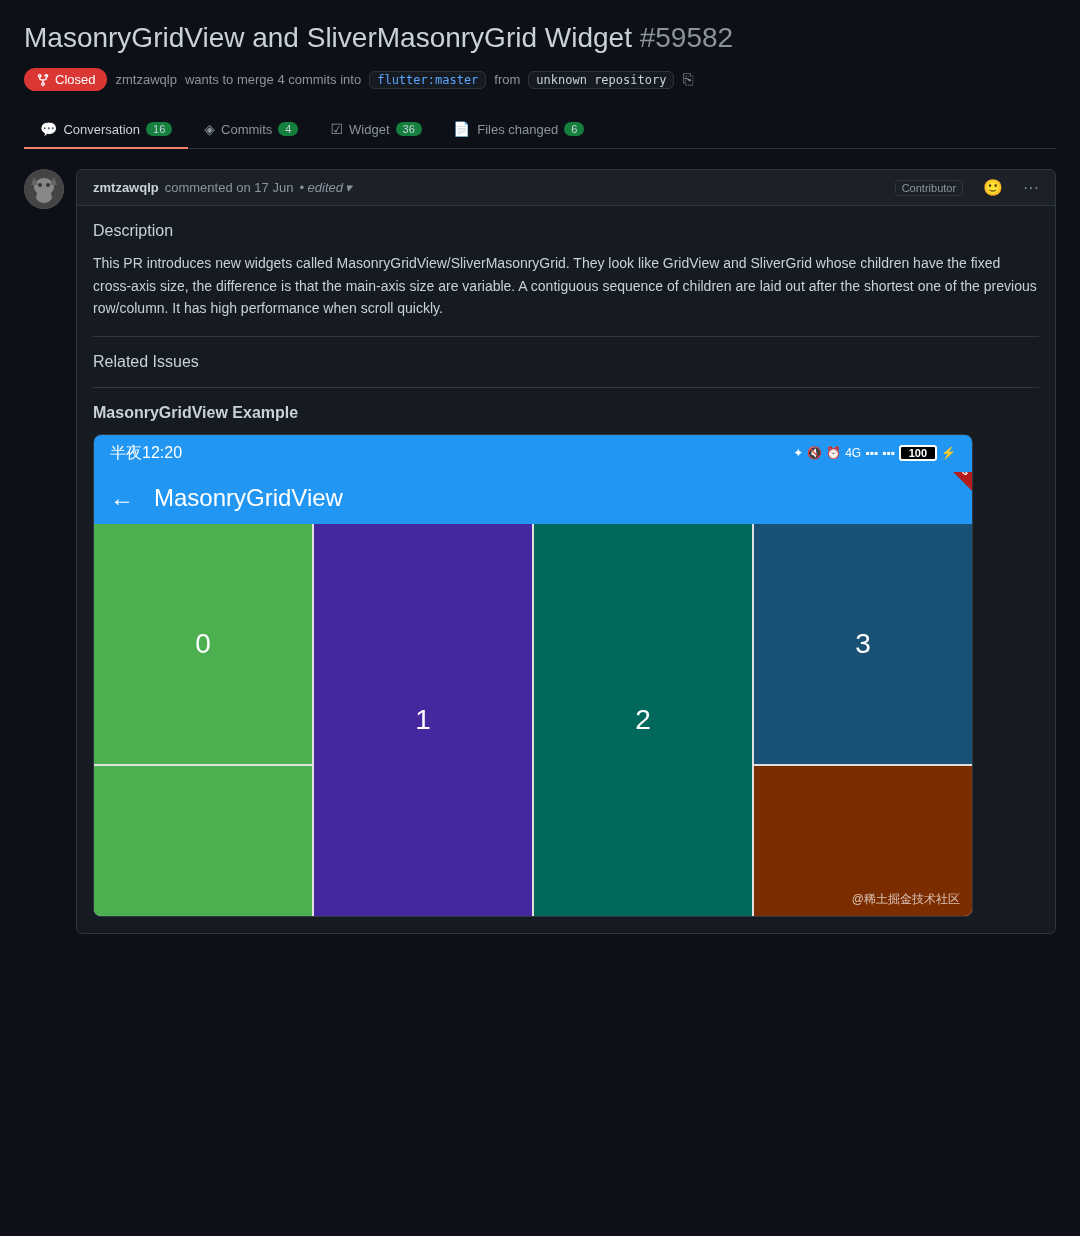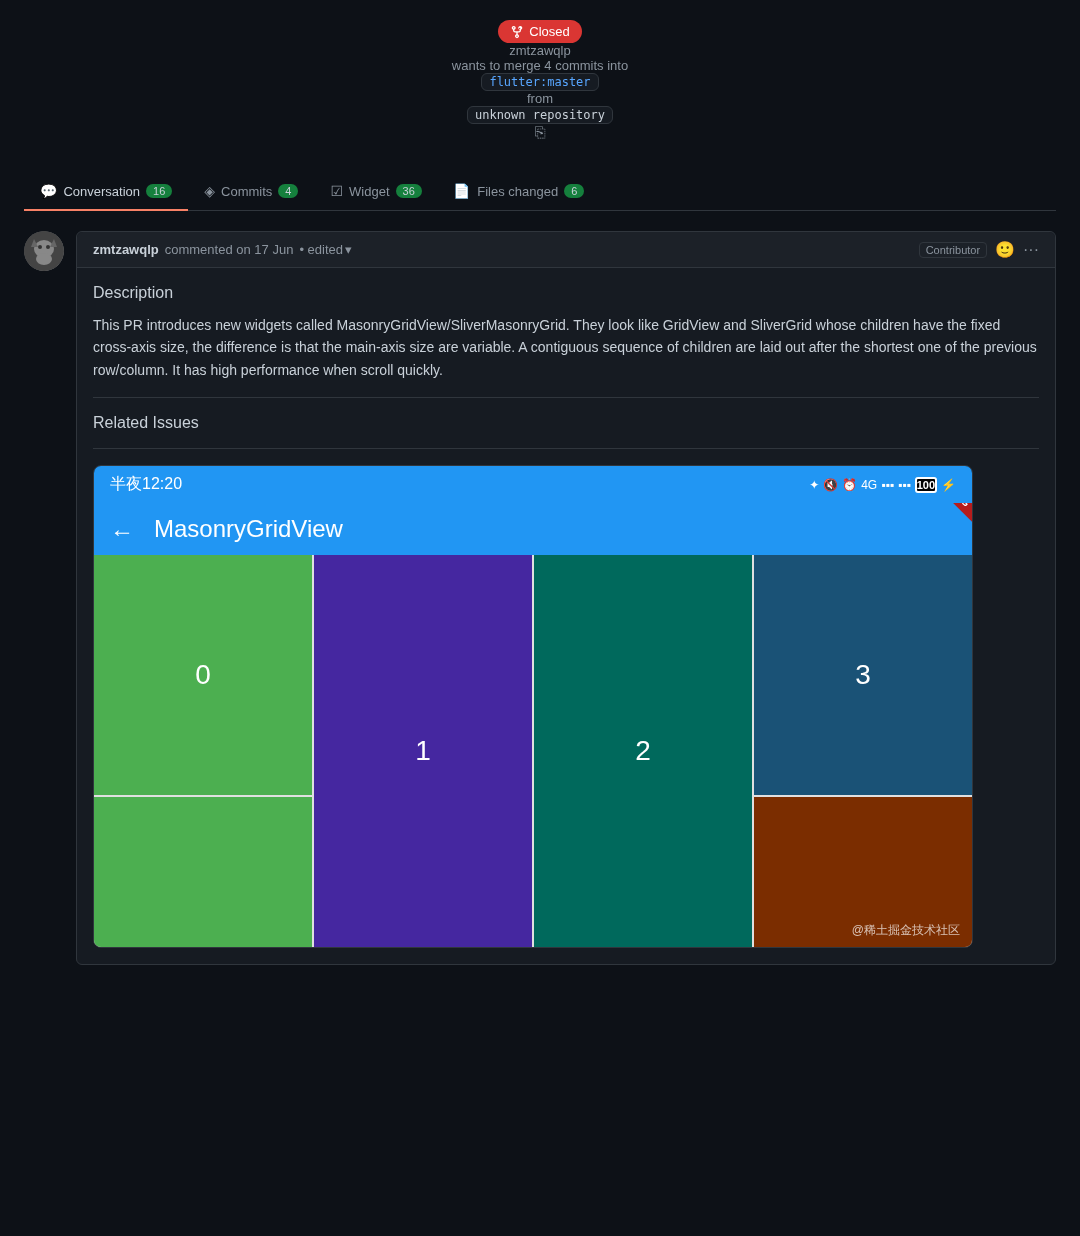--- a/index.html
+++ b/index.html
@@ -25,23 +25,23 @@
       line-height: 1.3;
     }
     .pr-title .pr-number {
       color: #8b949e;
     }
 
     
     .pr-meta {
       display: flex;
       align-items: center;
-      margin-bottom: 32px;
+      gap: 8px;
+      margin-bottom: 20px;
       flex-wrap: wrap;
-      flex-direction: column;
     }
     .status-badge {
       display: inline-flex;
       align-items: center;
       gap: 5px;
       background-color: #da3633;
       color: #fff;
       border-radius: 20px;
       padding: 4px 12px;
       font-size: 13px;
@@ -173,25 +173,26 @@
     }
     .comment-date {
       color: #8b949e;
     }
     .edited-dropdown {
       display: flex;
       align-items: flex-end;
       gap: 2px;
       color: #8b949e;
       cursor: pointer;
+      font-style: italic;
     }
     .comment-header-right {
       display: flex;
       align-items: center;
-      gap: 8px;
+      gap: 20px;
     }
     .contributor-badge {
       border: 1px solid #30363d;
       border-radius: 4px;
       padding: 1px 6px;
       font-size: 11px;
       color: #8b949e;
     }
     .emoji-btn {
       color: #8b949e;
@@ -353,20 +354,24 @@
       justify-content: center;
       color: white;
       font-size: 28px;
     }
   </style>
 </head>
 <body>
 
 <div class="page-wrapper">
 
+  <h1 class="pr-title">
+    <span>MasonryGridView and SliverMasonryGrid Widget</span>
+    <span class="pr-number">#59582</span>
+  </h1>
 
   <div class="pr-meta">
     <span class="status-badge">
 
       <svg viewBox="0 0 16 16" fill="currentColor">
         <path fill-rule="evenodd" d="M5 3.25a.75.75 0 11-1.5 0 .75.75 0 011.5 0zm0 2.122a2.25 2.25 0 10-1.5 0v.878A2.25 2.25 0 005.75 8.5h1.5v2.128a2.251 2.251 0 101.5 0V8.5h1.5a2.25 2.25 0 002.25-2.25v-.878a2.25 2.25 0 10-1.5 0v.878a.75.75 0 01-.75.75h-4.5A.75.75 0 015 6.25v-.878zm3.75 7.378a.75.75 0 11-1.5 0 .75.75 0 011.5 0zm3-8.75a.75.75 0 11-1.5 0 .75.75 0 011.5 0z"></path>
       </svg>
       <span>Closed</span>
     </span>
     <span class="pr-meta-text">zmtzawqlp</span>
@@ -440,33 +445,34 @@
         </div>
 
         <div class="comment-content">
           <h3>Description</h3>
           <p>This PR introduces new widgets called MasonryGridView/SliverMasonryGrid. They look like GridView and SliverGrid whose children have the fixed cross-axis size, the difference is that the main-axis size are variable. A contiguous sequence of children are laid out after the shortest one of the previous row/column. It has high performance when scroll quickly.</p>
           <hr>
           <h3>Related Issues</h3>
           <hr>
 
           <div class="example-section">
+            <h3>MasonryGridView Example</h3>
 
             <div class="phone-mockup">
 
               <div class="phone-status-bar">
                 <span class="phone-time">半夜12:20</span>
                 <div class="phone-icons">
                   <span>✦</span>
                   <span>🔇</span>
                   <span>⏰</span>
                   <span>4G</span>
                   <span>▪▪▪</span>
                   <span>▪▪▪</span>
-                  <span style="border:2px solid white; border-radius:3px; padding:0 0; font-size:11px; font-weight:700; color:white; background:#000000;text-align:center;">100</span>
+                  <span style="border:2px solid white; border-radius:3px; padding:0 8px; font-size:11px; font-weight:700; color:white; background:#000000;text-align:center;">100</span>
                   <span>⚡</span>
                 </div>
               </div>
 
               <div class="debug-container">
                 <div class="phone-appbar">
                   <span class="back-arrow">←</span>
                   <span class="appbar-title">MasonryGridView</span>
                 </div>
 

